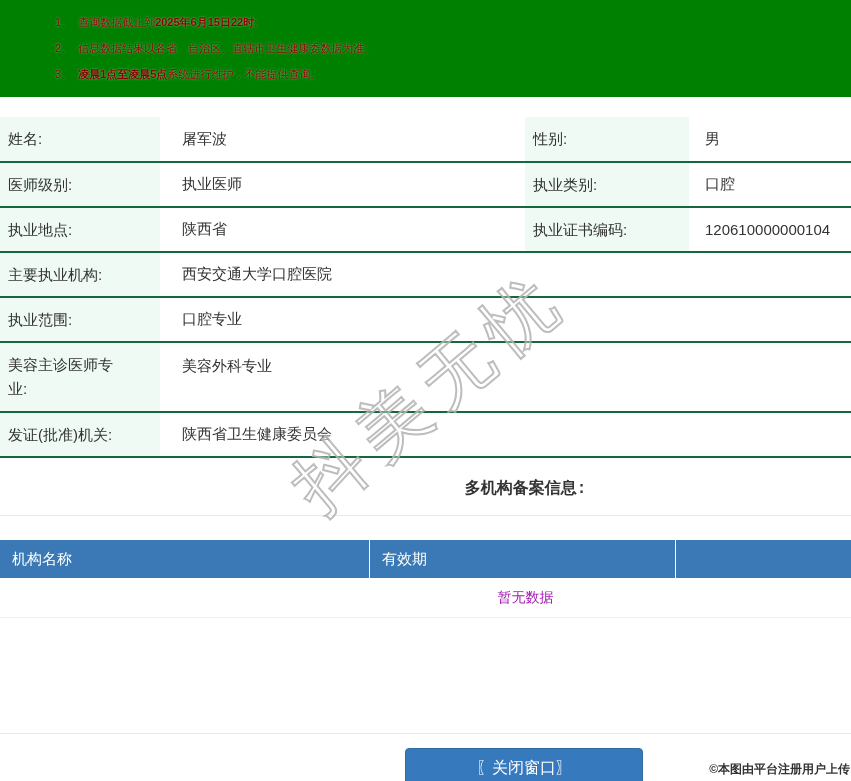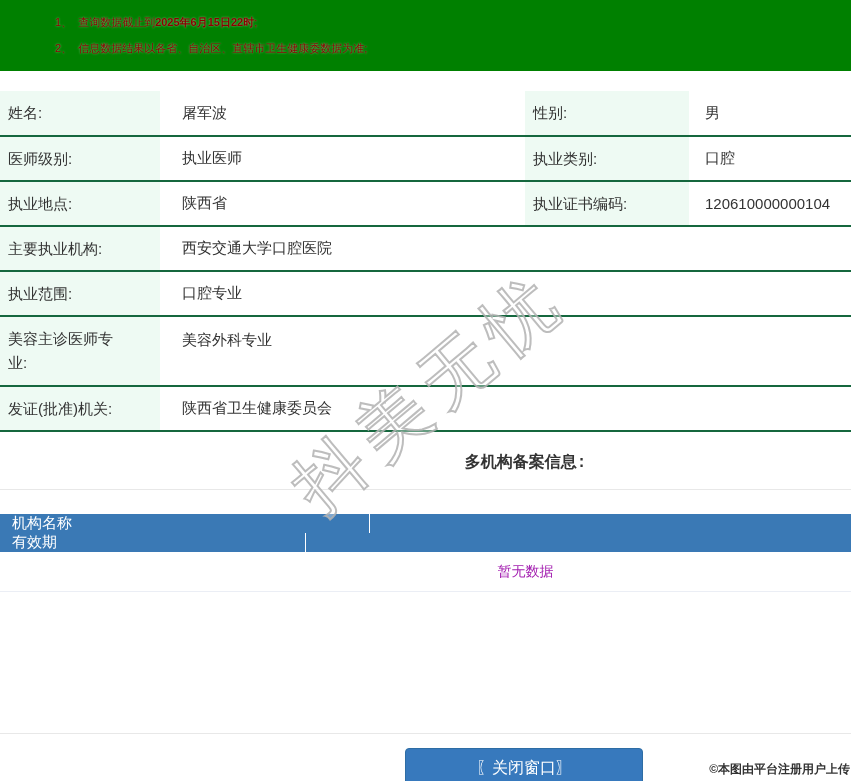--- a/index.html
+++ b/index.html
@@ -24,21 +24,21 @@
   table.info td.val2 { padding-left:16px; }
   table.info tr.tall td { height:70px; }
   table.info tr.tall td.val { vertical-align:top; padding-top:14px; }
   
   .section-title {
     padding:20px 0 16px 200px; text-align:center;
     font-size:16px; font-weight:bold; color:#333;
     border-bottom:1px solid #e8e8e8;
     font-family:Liberation Mono, monospace;
   }
-  .filing-header { display:flex; height:38px; background:#3a79b5; margin-top:24px;flex-direction:column; }
+  .filing-header { display:flex; height:38px; background:#3a79b5; margin-top:24px; }
   .fcell {
     color:#fff; font-size:15px; display:flex; align-items:center;
     padding-left:12px; box-sizing:border-box;
   }
   .fcell.c1 { width:370px; border-right:1px solid #fff; }
   .fcell.c2 { width:306px; border-right:1px solid #fff; }
   .fcell.c3 { width:175px; }
   .empty-row {
     height:39px; line-height:39px; text-align:center; padding-left:200px;
     color:#a21caf; font-size:14px; border-bottom:1px solid #ebeef5;
@@ -64,20 +64,21 @@
     -webkit-text-stroke:2px rgba(178,178,178,0.85);
     pointer-events:none; z-index:10;
   }
 </style>
 </head>
 <body>
 
 <div class="banner">
   <div class="line"><span class="num">1、</span><span>查询数据截止到</span><b>2025年6月15日22时</b><span>;</span></div>
   <div class="line"><span class="num">2、</span><span>信息数据结果以各省、自治区、直辖市卫生健康委数据为准;</span><b></b><span></span></div>
+  <div class="line"><span class="num">3、</span><span></span><b>凌晨1点至凌晨5点</b><span>系统进行维护，不能提供查询。</span></div>
 </div>
 
 <table class="info">
   <colgroup>
       <col style="width:160px">
       <col style="width:365px">
       <col style="width:164px">
       <col style="width:162px">
     </colgroup>
   <tbody>

